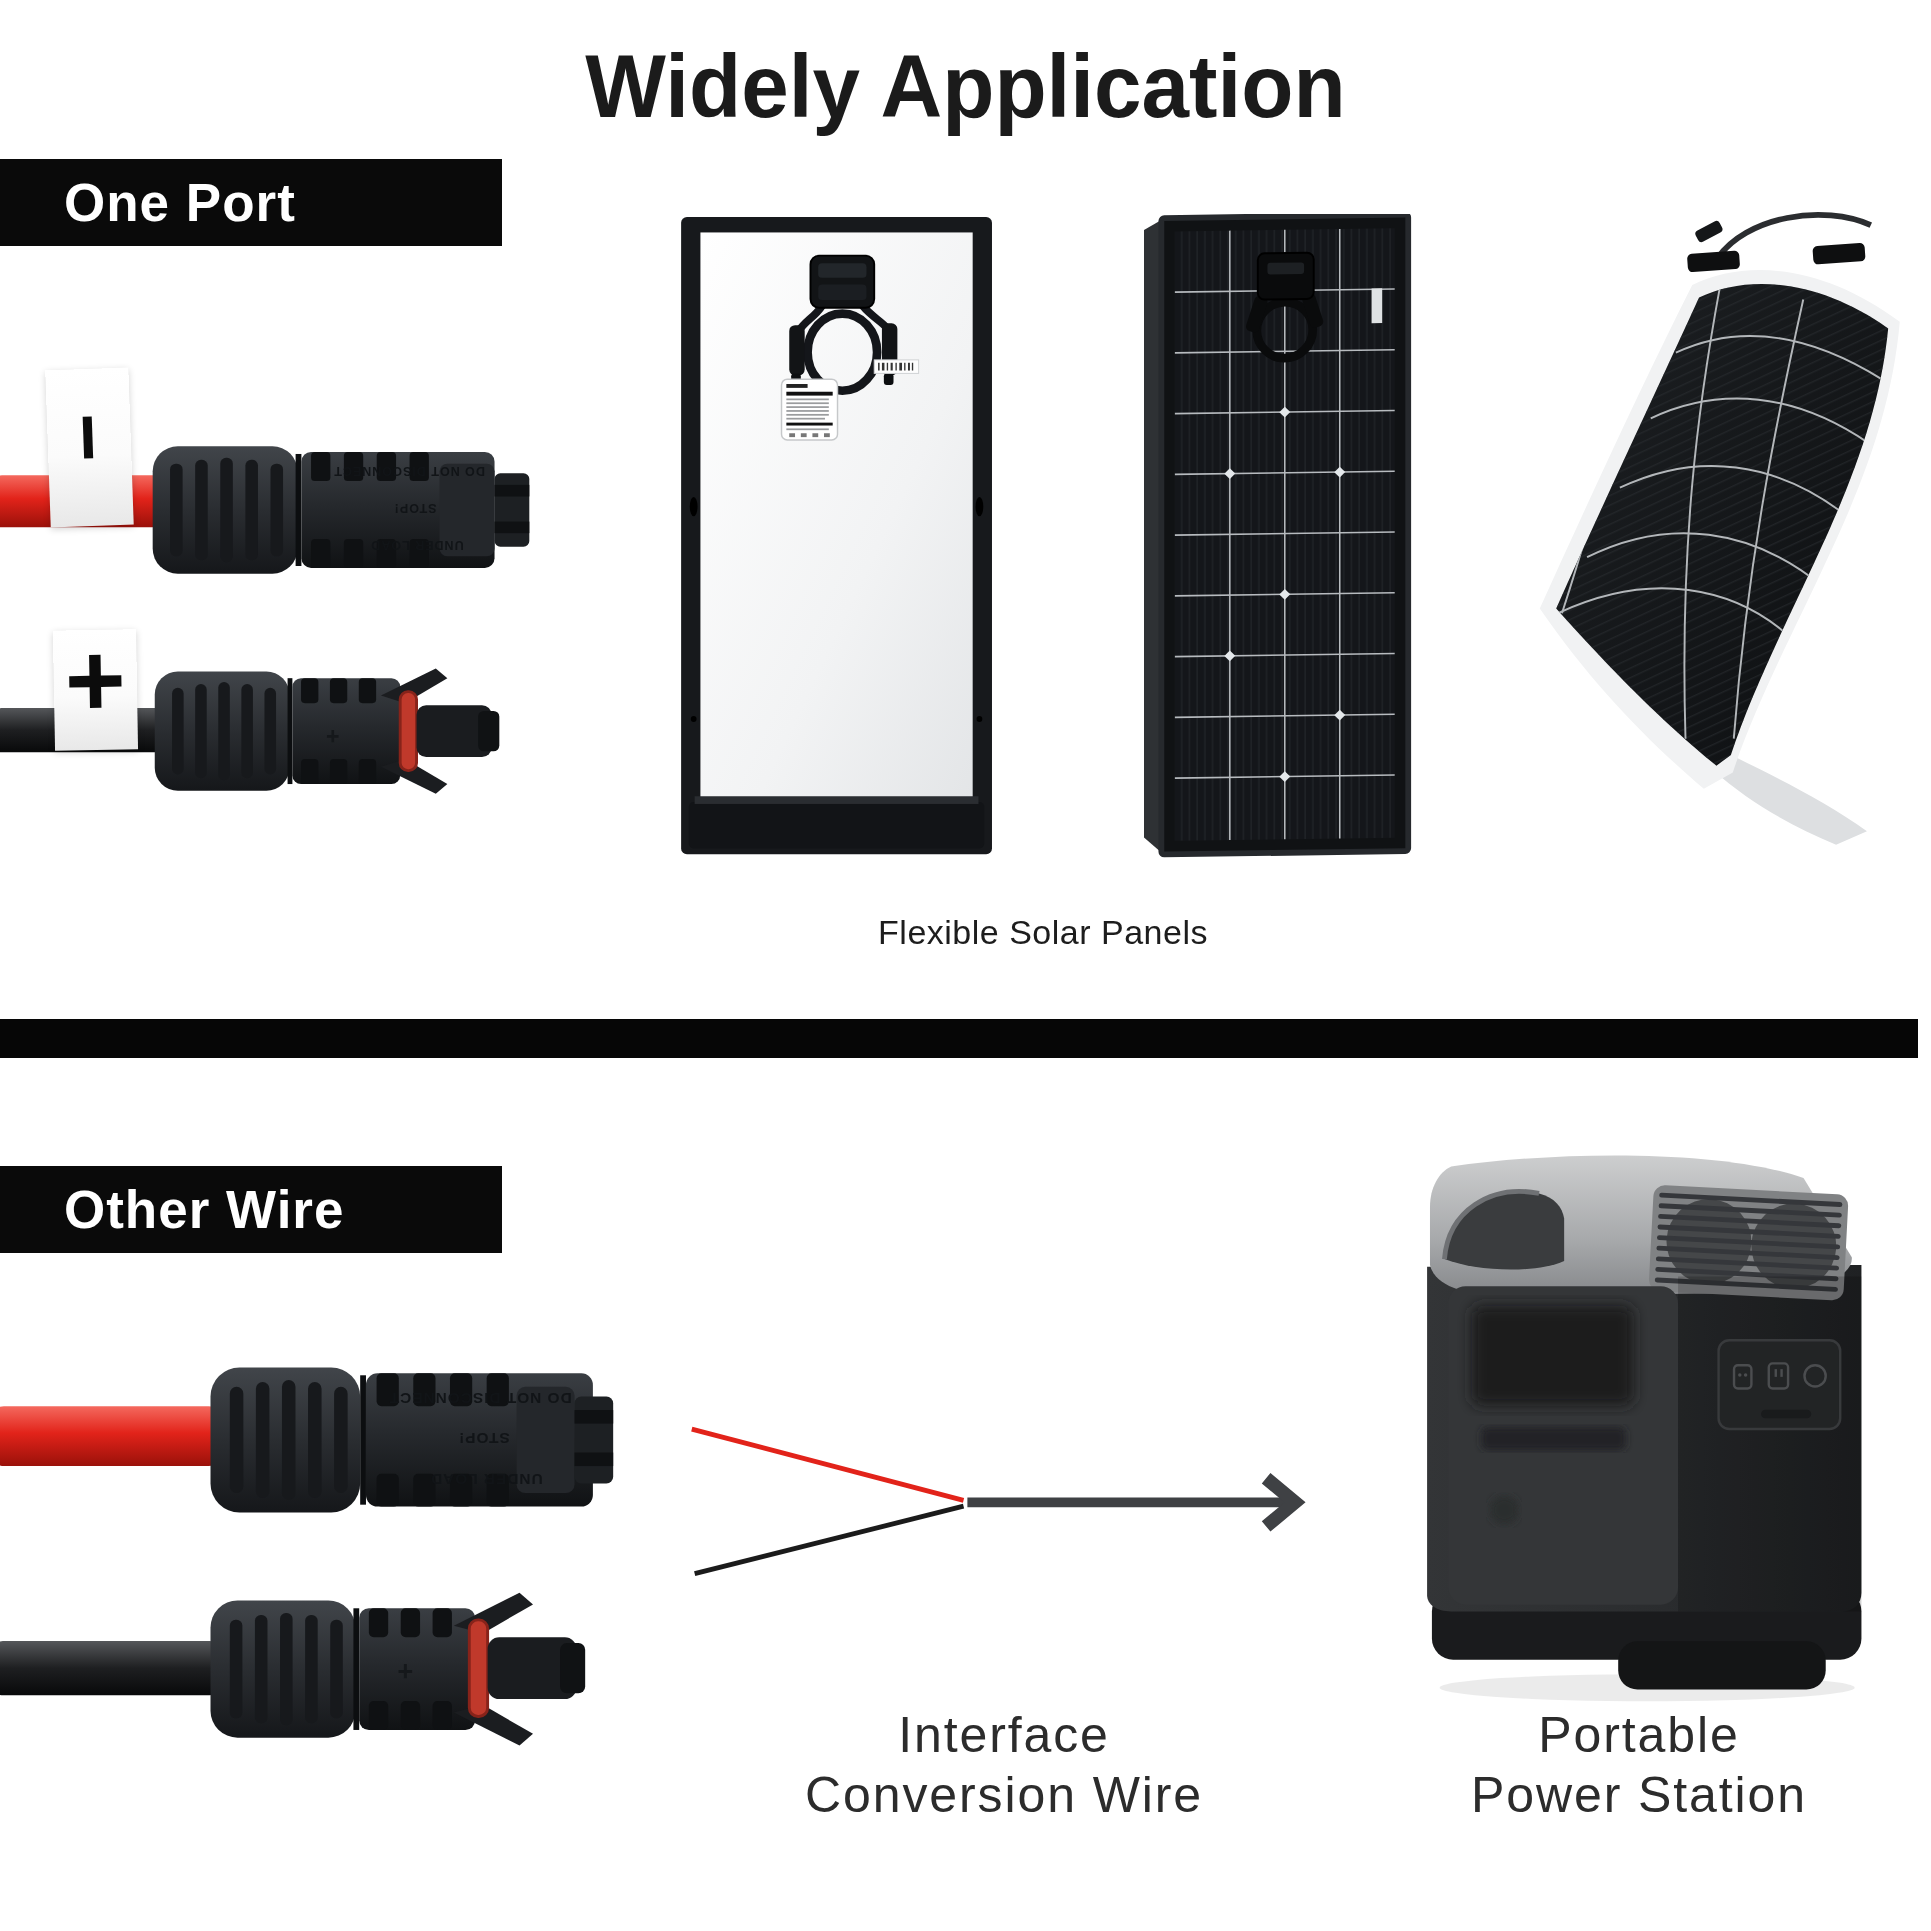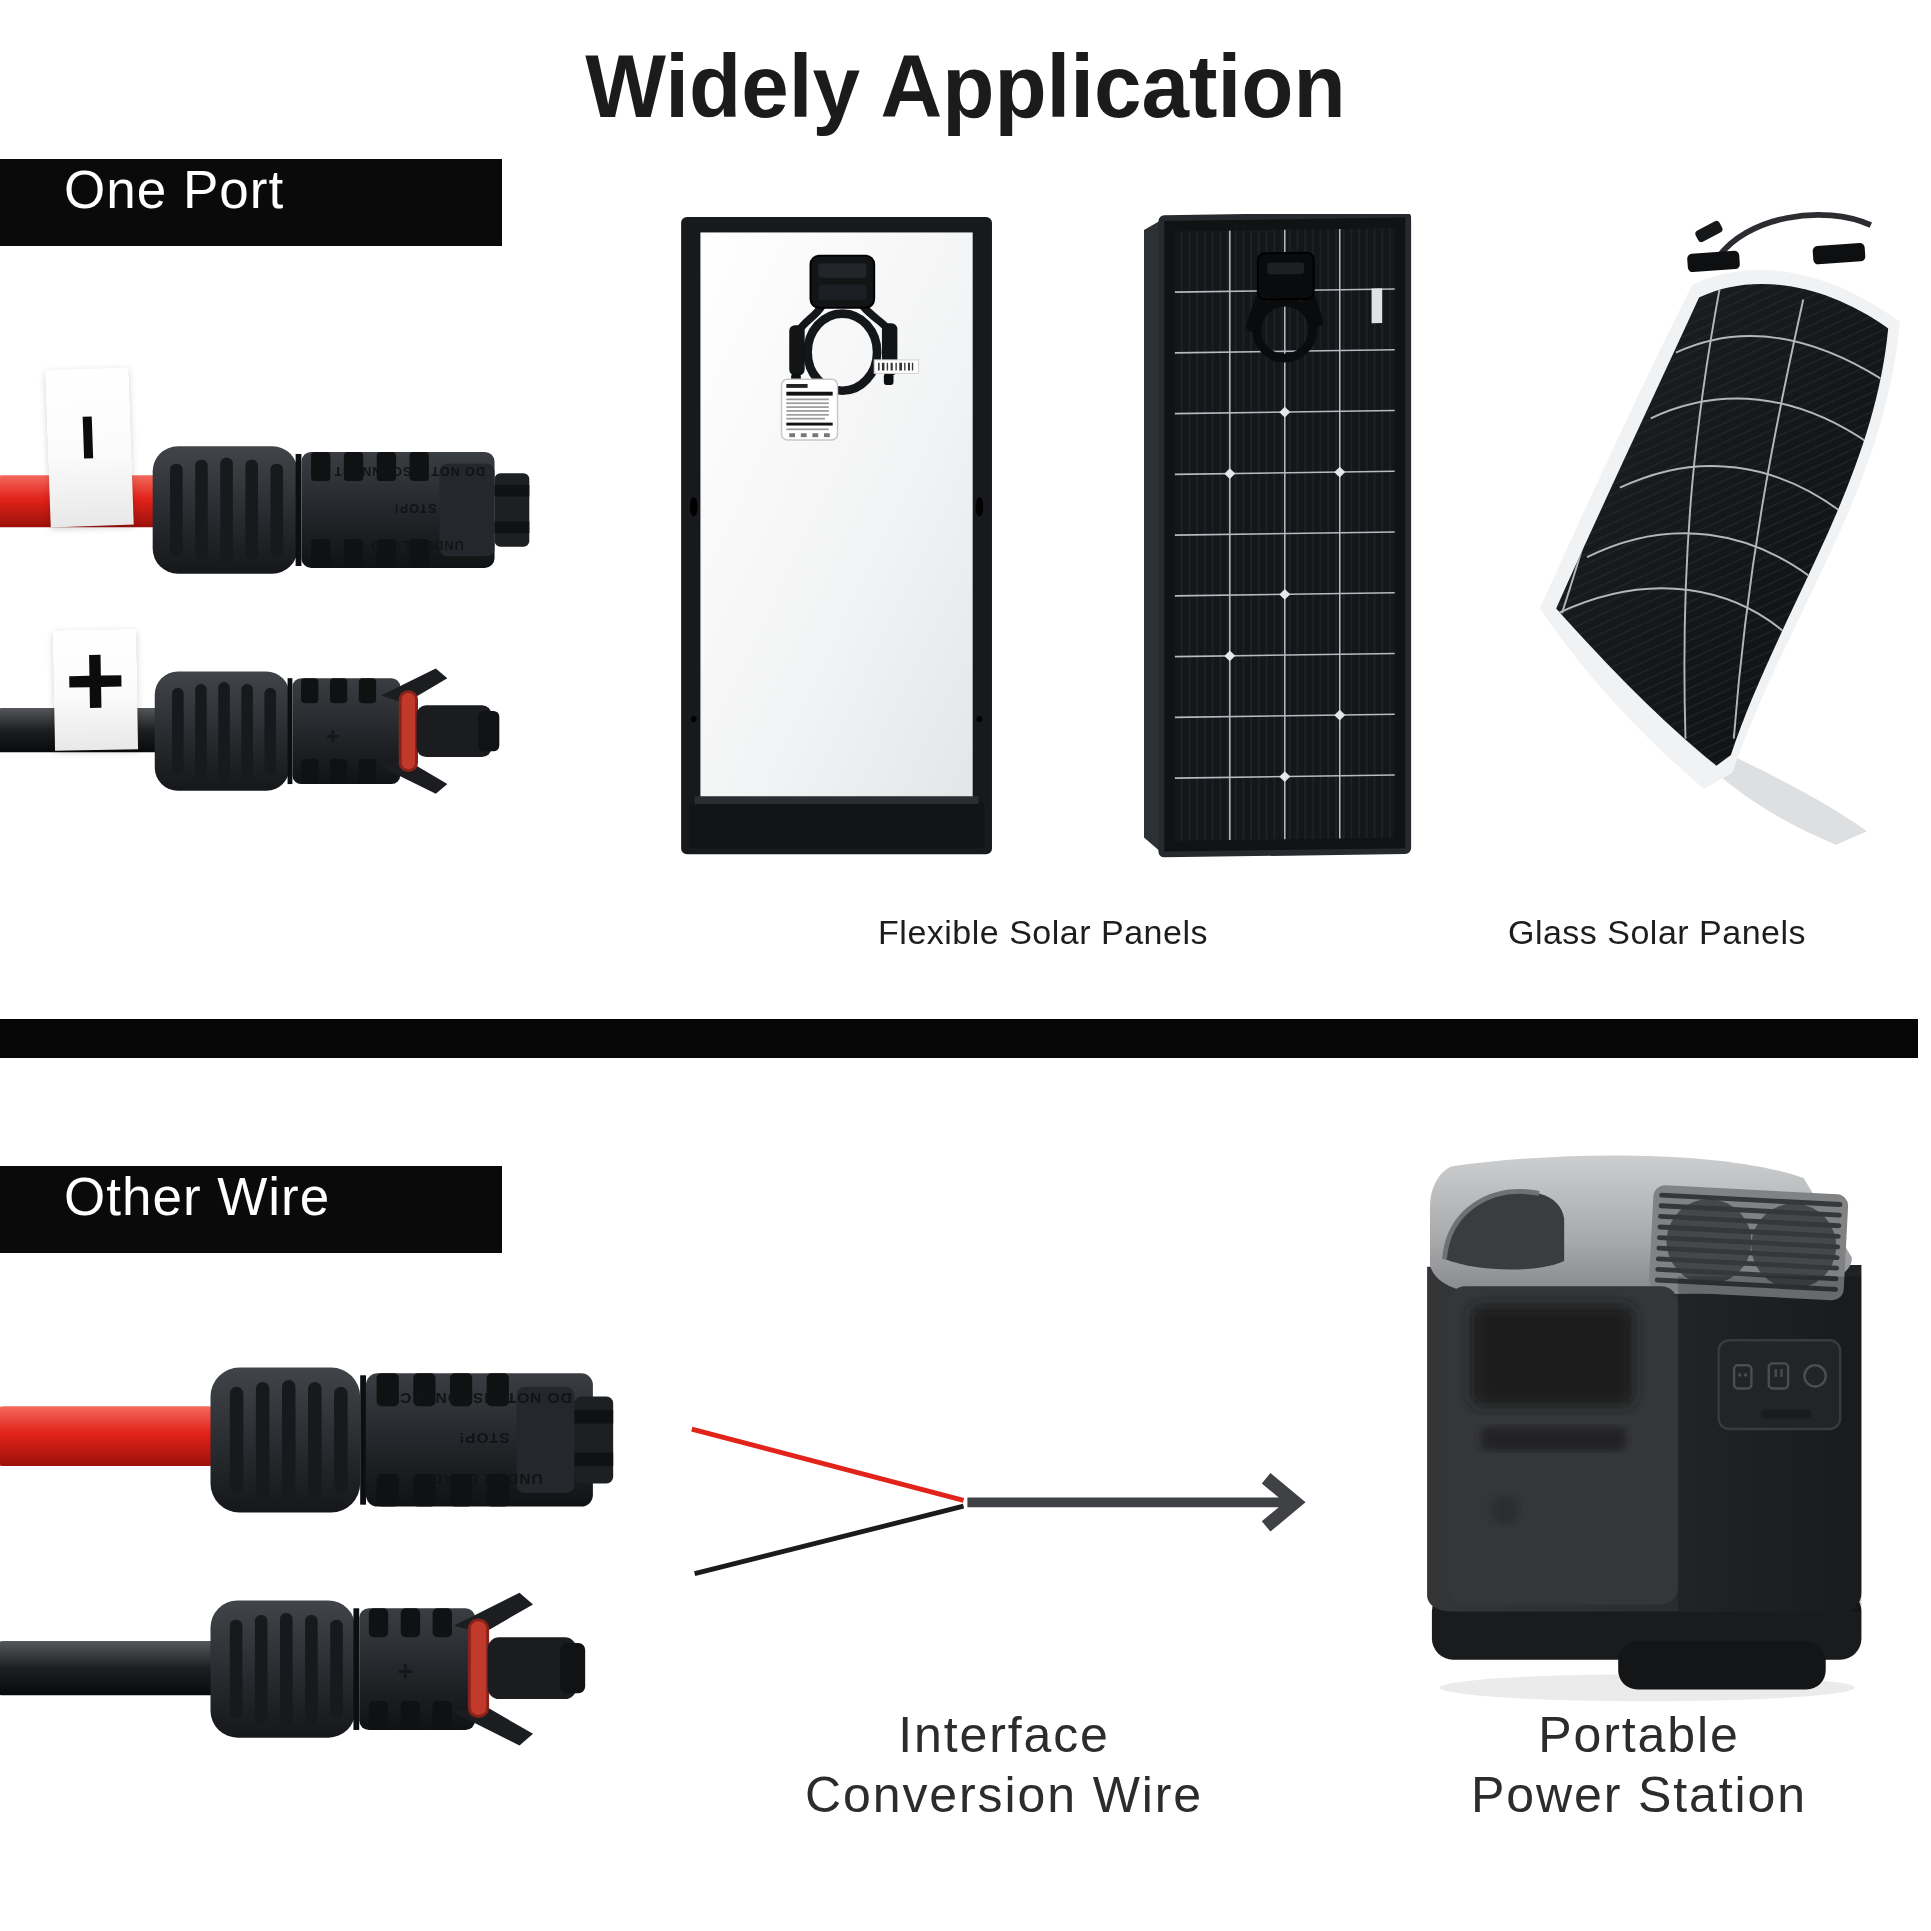--- a/index.html
+++ b/index.html
@@ -4,22 +4,22 @@
 <style>
   html,body{margin:0;padding:0;background:#fff;}
   #canvas{position:relative;width:1918px;height:1931px;background:#ffffff;overflow:hidden;
           font-family:"Liberation Sans", sans-serif;}
 
   .title{position:absolute;left:0;top:35px;width:1931px;text-align:center;
          font-size:89px;font-weight:800;letter-spacing:0;color:#1b1b1b;
          transform:scaleX(.96);transform-origin:center;}
 
   .port-badge{position:absolute;left:0;width:502px;height:87px;background:#0a0a0a;
-              color:#ffffff;display:flex;align-items:flex-start;box-sizing:border-box;
-              padding-left:64px;font-size:53px;font-weight:400;letter-spacing:1px;}
+              color:#ffffff;display:flex;align-items:center;box-sizing:border-box;
+              padding-left:64px;font-size:53px;font-weight:700;letter-spacing:1px;}
 
   .divider{position:absolute;left:0;top:1019px;width:1931px;height:39px;background:#060606;}
 
   .panel-label{position:absolute;top:913px;transform:translateX(-50%);white-space:nowrap;
                font-size:34px;color:#1d1d1d;font-weight:400;letter-spacing:0.5px;}
 
   .caption{position:absolute;transform:translateX(-50%);text-align:center;
            font-size:50px;line-height:60px;color:#2c2c2c;letter-spacing:1.9px;font-weight:400;}
   .caption span{display:block;white-space:nowrap;text-align:center;}
 
@@ -292,21 +292,20 @@
     </g>
     <g>
       <path d="M218,64 C248,18 330,6 378,28" stroke="#2b2d30" stroke-width="6" fill="none"></path>
       <rect x="196" y="28" width="28" height="13" rx="4" fill="#151719" transform="rotate(-28 210 34)"></rect>
       <rect x="188" y="56" width="54" height="19" rx="5" fill="#0e0f10" transform="rotate(-4 215 65)"></rect>
       <rect x="318" y="48" width="54" height="19" rx="5" fill="#0e0f10" transform="rotate(-4 345 57)"></rect>
     </g>
   </svg>
 
   <div class="panel-label" style="left:1043px;">Flexible Solar Panels</div>
-  <div class="panel-label" style="left:1657px;">Glass Solar Panels</div>
 
   <div class="divider"></div>
 
   <div class="port-badge" style="top:1166px;">
     <span>Other Wire</span>
   </div>
 
   <svg class="abs" style="left:0;top:1350px" width="618" height="179" viewBox="0 0 640 185">
     <rect x="-10" y="58" width="240" height="62" rx="14" fill="url(#redcab)"></rect>
     <g>

